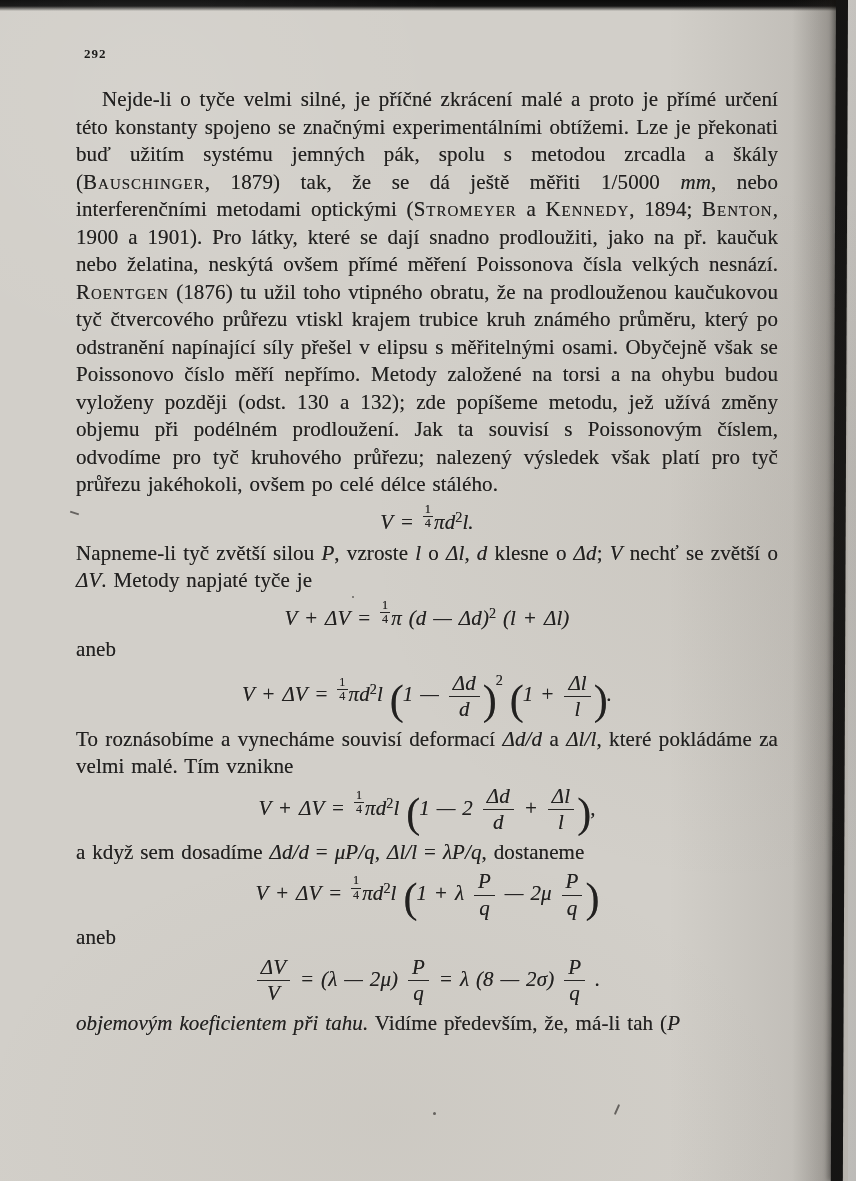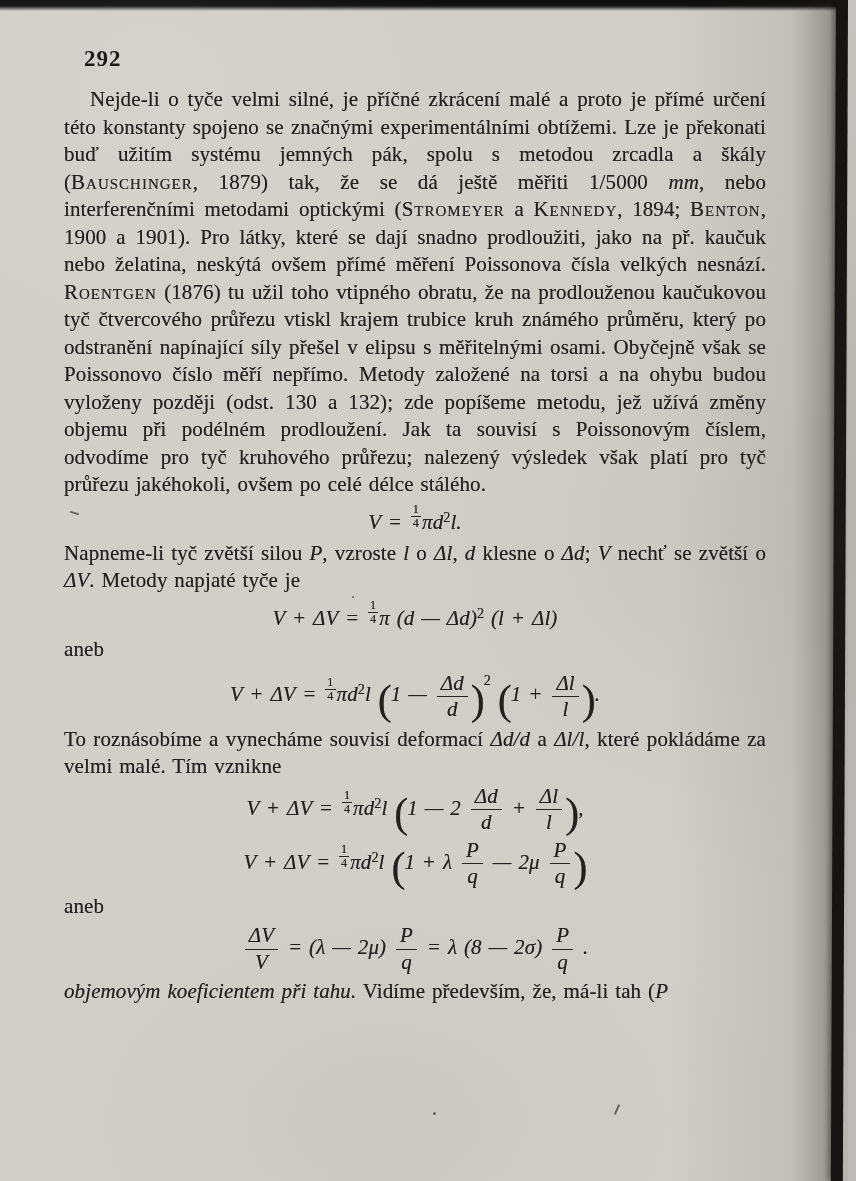--- a/index.html
+++ b/index.html
@@ -27,24 +27,24 @@
   .edge-right-outer{position:absolute;top:0;bottom:0;right:0;width:8px;
     background:linear-gradient(180deg,#e3e1dd 0,#d6d4d0 40%,#d9d8d5 100%);}
   .speck{position:absolute;background:rgba(45,42,40,0.65);pointer-events:none;}
   .speck.s1{left:70px;top:512px;width:9px;height:2px;transform:rotate(18deg);}
   .speck.s2{left:616px;top:1104px;width:2px;height:11px;transform:rotate(24deg);border-radius:1px;}
   .speck.s3{left:433px;top:1112px;width:3px;height:3px;border-radius:50%;}
   .speck.s4{left:352px;top:596px;width:2px;height:2px;border-radius:50%;}
 
   .page-number{
     position:absolute;left:84px;top:46px;
-    font-size:23px;font-weight:700;letter-spacing:1px;color:#1b1b1a;
+    font-size:13px;font-weight:700;letter-spacing:1px;color:#1b1b1a;
   }
   .text-block{
-    position:absolute;left:64px;top:86px;width:702px;
+    position:absolute;left:76px;top:86px;width:702px;
     font-size:21px;line-height:27.5px;text-align:justify;
     word-spacing:1.5px;letter-spacing:0.1px;
     text-shadow:0 0 0.5px rgba(35,33,32,0.55);
   }
   .para{margin:0;}
   .para.indent{text-indent:26px;}
   .i{font-style:italic;}
   .sc{font-variant:small-caps;letter-spacing:1px;}
   .sup{font-size:0.68em;vertical-align:0.5em;letter-spacing:0;}
   .hsup{font-size:0.68em;vertical-align:1.15em;letter-spacing:0;}
@@ -79,17 +79,18 @@
 <div class="page-number">292</div>
 <main class="text-block">
     <p class="para indent"><span>Nejde-li o tyče velmi silné, je příčné zkrácení malé a proto je přímé určení této konstanty spojeno se značnými experimentálními obtížemi. Lze je překonati buď užitím systému jemných pák, spolu s metodou zrcadla a škály (</span><span class="sc">Bauschinger</span><span>, 1879) tak, že se dá ještě měřiti 1/5000 </span><span class="i">mm</span><span>, nebo interferenčními metodami optickými (</span><span class="sc">Stromeyer</span><span> a </span><span class="sc">Kennedy</span><span>, 1894; </span><span class="sc">Benton</span><span>, 1900 a 1901). Pro látky, které se dají snadno prodloužiti, jako na př. kaučuk nebo želatina, neskýtá ovšem přímé měření Poissonova čísla velkých nesnází. </span><span class="sc">Roentgen</span><span> (1876) tu užil toho vtipného obratu, že na prodlouženou kaučukovou tyč čtvercového průřezu vtiskl krajem trubice kruh známého průměru, který po odstranění napínající síly přešel v elipsu s měřitelnými osami. Obyčejně však se Poissonovo číslo měří nepřímo. Metody založené na torsi a na ohybu budou vyloženy později (odst. 130 a 132); zde popíšeme metodu, jež užívá změny objemu při podélném prodloužení. Jak ta souvisí s Poissonovým číslem, odvodíme pro tyč kruhového průřezu; nalezený výsledek však platí pro tyč průřezu jakéhokoli, ovšem po celé délce stálého.</span></p>
     <div class="eq"><span class="i">V = </span><span class="frac small"><span class="num">1</span><span class="den">4</span></span><span class="i">πd</span><span class="sup">2</span><span class="i">l.</span></div>
     <p class="para"><span>Napneme-li tyč zvětší silou </span><span class="i">P</span><span>, vzroste </span><span class="i">l</span><span> o </span><span class="i">Δl</span><span>, </span><span class="i">d</span><span> klesne o </span><span class="i">Δd</span><span>; </span><span class="i">V</span><span> nechť se zvětší o </span><span class="i">ΔV</span><span>. Metody napjaté tyče je</span></p>
     <div class="eq"><span class="i">V + ΔV = </span><span class="frac small"><span class="num">1</span><span class="den">4</span></span><span class="i">π (d — Δd)</span><span class="sup">2</span><span class="i"> (l + Δl)</span></div>
     <p class="para"><span>aneb</span></p>
     <div class="eq"><span class="i">V + ΔV = </span><span class="frac small"><span class="num">1</span><span class="den">4</span></span><span class="i">πd</span><span class="sup">2</span><span class="i">l </span><span class="bigp">(</span><span class="i">1 — </span><span class="frac"><span class="num">Δd</span><span class="den">d</span></span><span class="bigp">)</span><span class="hsup">2</span><span class="i"> </span><span class="bigp">(</span><span class="i">1 + </span><span class="frac"><span class="num">Δl</span><span class="den">l</span></span><span class="bigp">)</span><span class="i">.</span></div>
     <p class="para"><span>To roznásobíme a vynecháme souvisí deformací </span><span class="i">Δd/d</span><span> a </span><span class="i">Δl/l</span><span>, které po­kládáme za velmi malé. Tím vznikne</span></p>
     <div class="eq"><span class="i">V + ΔV = </span><span class="frac small"><span class="num">1</span><span class="den">4</span></span><span class="i">πd</span><span class="sup">2</span><span class="i">l </span><span class="bigp">(</span><span class="i">1 — 2 </span><span class="frac"><span class="num">Δd</span><span class="den">d</span></span><span class="i"> + </span><span class="frac"><span class="num">Δl</span><span class="den">l</span></span><span class="bigp">)</span><span class="i">,</span></div>
+    <p class="para"><span>a když sem dosadíme </span><span class="i">Δd/d</span><span> = </span><span class="i">μP/q</span><span>, </span><span class="i">Δl/l</span><span> = </span><span class="i">λP/q</span><span>, dostaneme</span></p>
     <div class="eq"><span class="i">V + ΔV = </span><span class="frac small"><span class="num">1</span><span class="den">4</span></span><span class="i">πd</span><span class="sup">2</span><span class="i">l </span><span class="bigp">(</span><span class="i">1 + λ </span><span class="frac"><span class="num">P</span><span class="den">q</span></span><span class="i"> — 2μ </span><span class="frac"><span class="num">P</span><span class="den">q</span></span><span class="bigp">)</span></div>
     <p class="para"><span>aneb</span></p>
     <div class="eq"><span class="frac"><span class="num">ΔV</span><span class="den">V</span></span><span class="i"> = (λ — 2μ) </span><span class="frac"><span class="num">P</span><span class="den">q</span></span><span class="i"> = λ (8 — 2σ) </span><span class="frac"><span class="num">P</span><span class="den">q</span></span><span class="i"> .</span></div>
     <p class="para"><span class="i">objemovým koeficientem při tahu.</span><span> Vidíme především, že, má-li tah (</span><span class="i">P</span></p>
   </main>
 
 </body></html>

